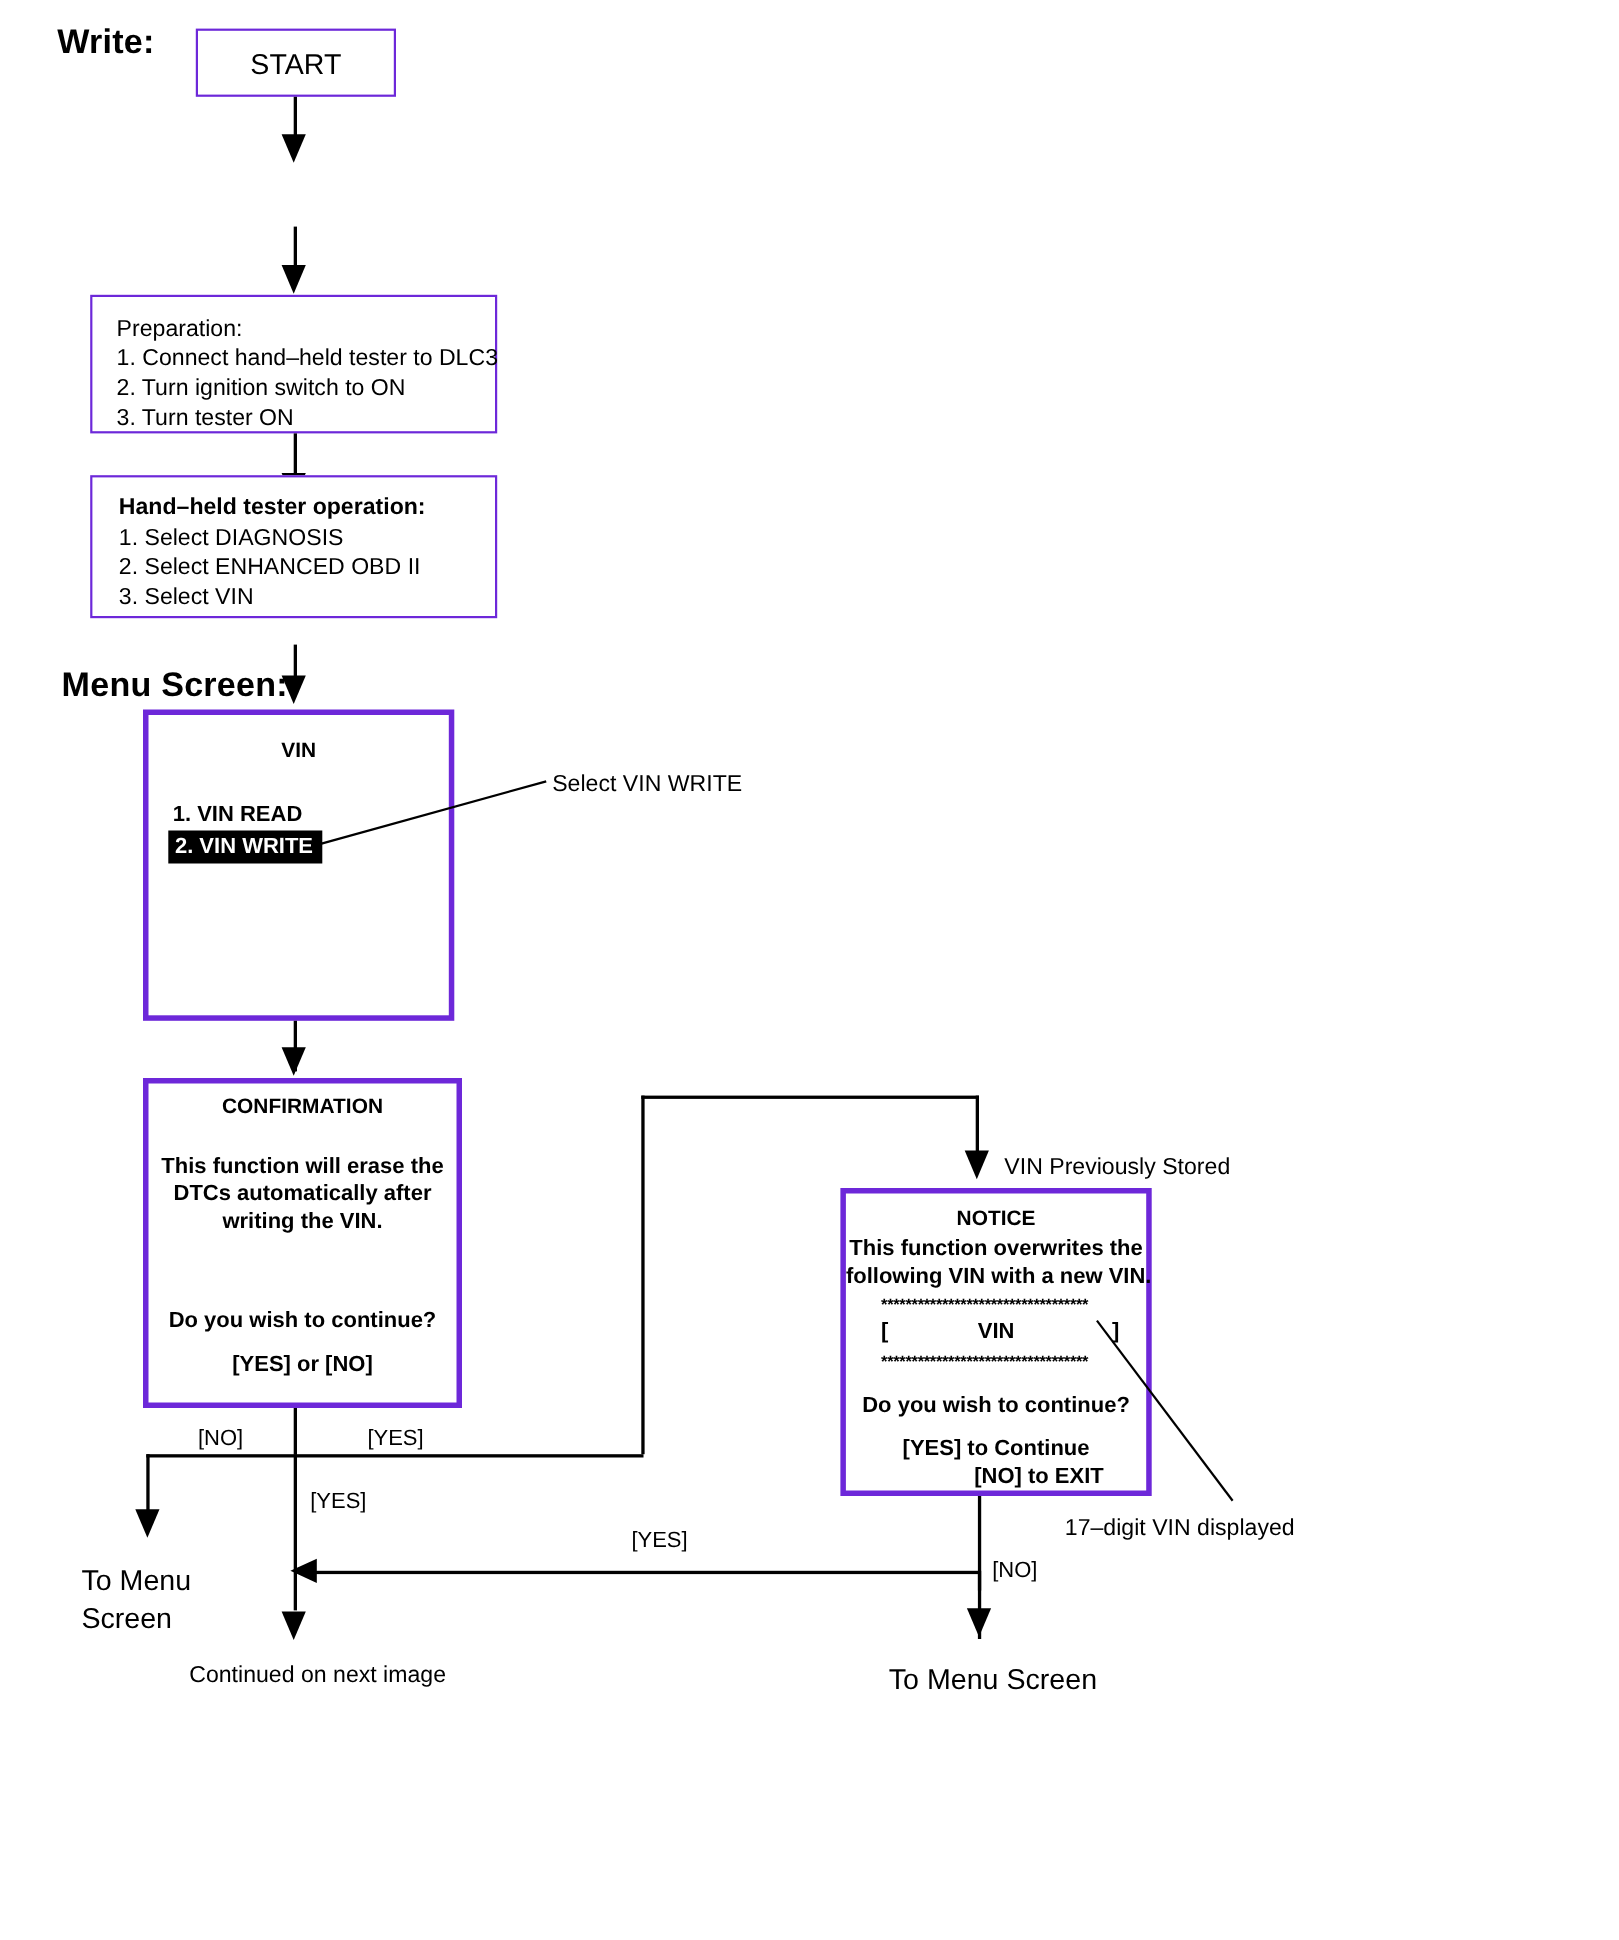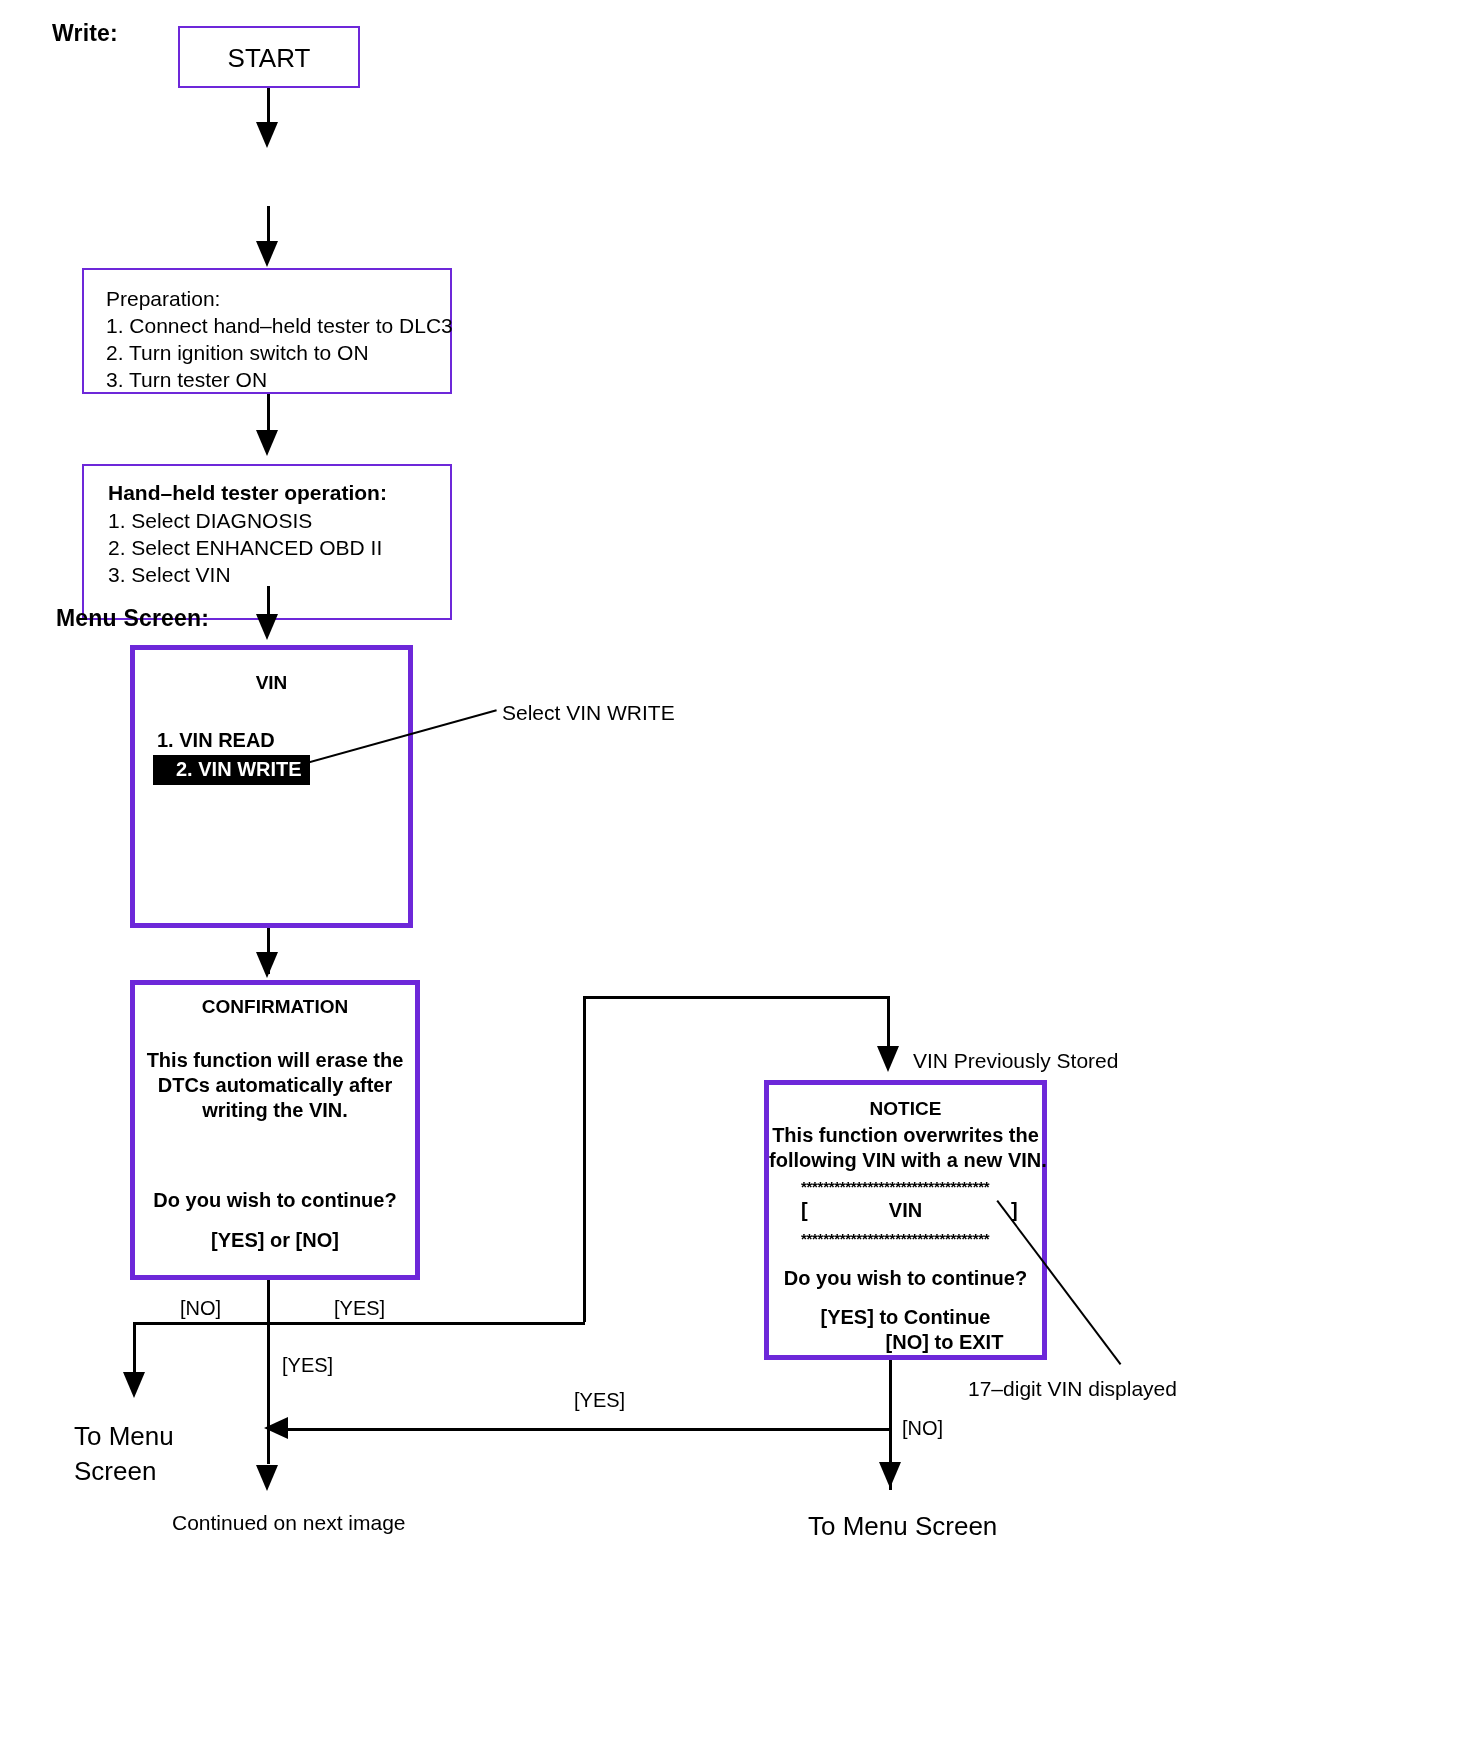--- a/index.html
+++ b/index.html
@@ -15,34 +15,34 @@
   .box{
     position:absolute;background:#fff;border:2px solid #6d28d9;box-sizing:border-box;
   }
   .box.thicker{border-width:5px;}
 
   
   .t{position:absolute;white-space:pre;line-height:1.0;}
   .bold{font-weight:bold;}
   .center{text-align:center;}
 
-  .section-label{font-size:23px;font-weight:bold;letter-spacing:.2px;text-align:center;}
+  .section-label{font-size:31px;font-weight:bold;letter-spacing:.2px;text-align:center;}
   .plain{font-size:21px;}
   .plain-lg{font-size:22px;}
   .screen-title{font-size:19px;font-weight:bold;text-align:center;}
   .screen-line{font-size:20px;font-weight:bold;}
   .screen-line-c{font-size:20px;font-weight:bold;text-align:center;}
   .flowlabel{font-size:20px;}
   .terminal{font-size:26px;line-height:1.25;}
   .stars{font-size:15px;font-weight:bold;letter-spacing:-0.3px;}
 
   
   .hl{
     background:#000;color:#fff;display:inline-block;
-    padding:3px 8px 4px 23px;font-size:20px;font-weight:bold;
+    padding:3px 8px 4px 6px;font-size:20px;font-weight:bold;
   }
 
   
   .vline{position:absolute;background:#000;width:3px;}
   .hline{position:absolute;background:#000;height:3px;}
 
   .arrow-down{
     position:absolute;width:0;height:0;
     border-left:11px solid transparent;
     border-right:11px solid transparent;
@@ -75,21 +75,21 @@
 
   <div class="box" style="left:82px;top:268px;width:370px;height:126px;">
     <div class="t plain" style="left:22px;top:18px;">Preparation:</div>
     <div class="t plain" style="left:22px;top:45px;">1. Connect hand–held tester to DLC3</div>
     <div class="t plain" style="left:22px;top:72px;">2. Turn ignition switch to ON</div>
     <div class="t plain" style="left:22px;top:99px;">3. Turn tester ON</div>
   </div>
   <div class="vline" style="left:267px;top:394px;height:42px;"></div>
   <div class="arrow-down" style="left:256px;top:430px;"></div>
 
-  <div class="box" style="left:82px;top:464px;width:370px;height:156px;text-align:center;">
+  <div class="box" style="left:82px;top:432px;width:370px;height:130px;text-align:center;">
     <div class="t plain bold" style="left:24px;top:16px;">Hand–held tester operation:</div>
     <div class="t plain" style="left:24px;top:44px;">1. Select DIAGNOSIS</div>
     <div class="t plain" style="left:24px;top:71px;">2. Select ENHANCED OBD II</div>
     <div class="t plain" style="left:24px;top:98px;">3. Select VIN</div>
   </div>
   <div class="vline" style="left:267px;top:586px;height:46px;"></div>
   <div class="arrow-down" style="left:256px;top:614px;"></div>
 
   <div class="t section-label" style="left:56px;top:607px;">Menu Screen:</div>
 

